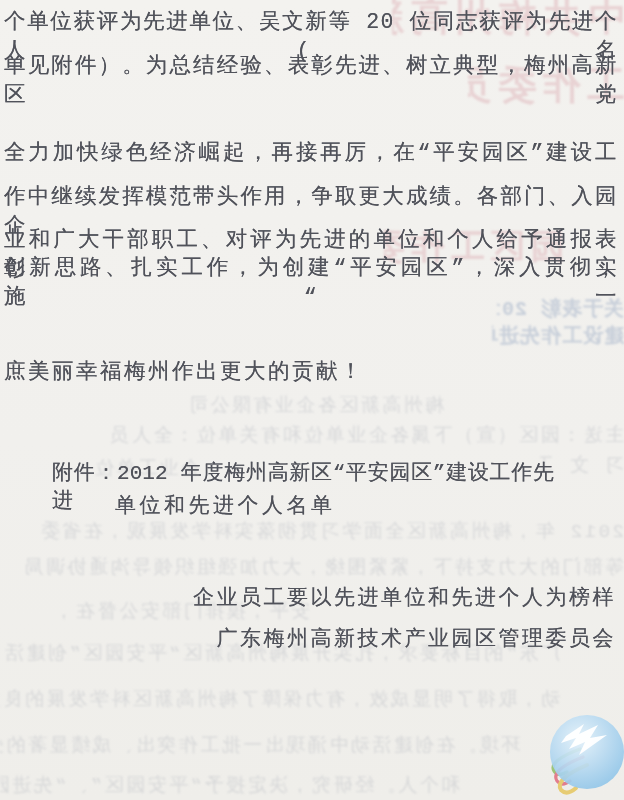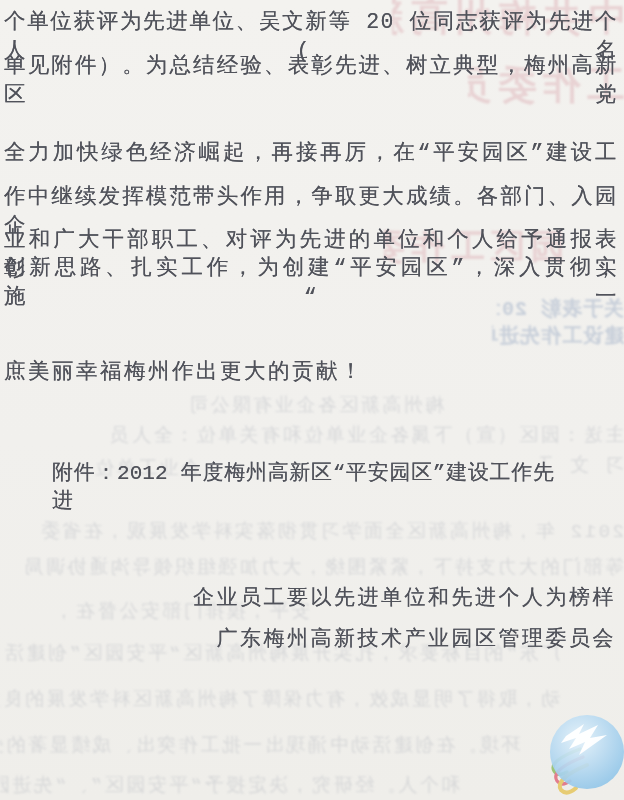--- a/index.html
+++ b/index.html
@@ -89,20 +89,21 @@
 
   <div class="body-line just l1">个单位获评为先进单位、吴文新等 20 位同志获评为先进个人( 名</div>
   <div class="body-line just l2">单见附件）。为总结经验、表彰先进、树立典型，梅州高新区党</div>
   <div class="body-line just l4">全力加快绿色经济崛起，再接再厉，在“平安园区”建设工</div>
   <div class="body-line just l5">作中继续发挥模范带头作用，争取更大成绩。各部门、入园企</div>
   <div class="body-line just l6">业和广大干部职工、对评为先进的单位和个人给予通报表彰，</div>
   <div class="body-line just l7">创新思路、扎实工作，为创建“平安园区”，深入贯彻实施“一</div>
   <div class="body-line l9">庶美丽幸福梅州作出更大的贡献！</div>
 
   <div class="attach1">附件：2012 年度梅州高新区“平安园区”建设工作先进</div>
+  <div class="attach2">单位和先进个人名单</div>
 
   <div class="sig s1">企业员工要以先进单位和先进个人为榜样</div>
   <div class="sig s2">广东梅州高新技术产业园区管理委员会</div>
 
   <div class="logo">
     <svg width="78" height="89" viewBox="0 0 78 89" xmlns="http://www.w3.org/2000/svg">
       <defs>
         <radialGradient id="ball" cx="40%" cy="32%" r="78%">
           <stop offset="0%" stop-color="#e4f2fb"></stop>
           <stop offset="45%" stop-color="#bcdcf2"></stop>

